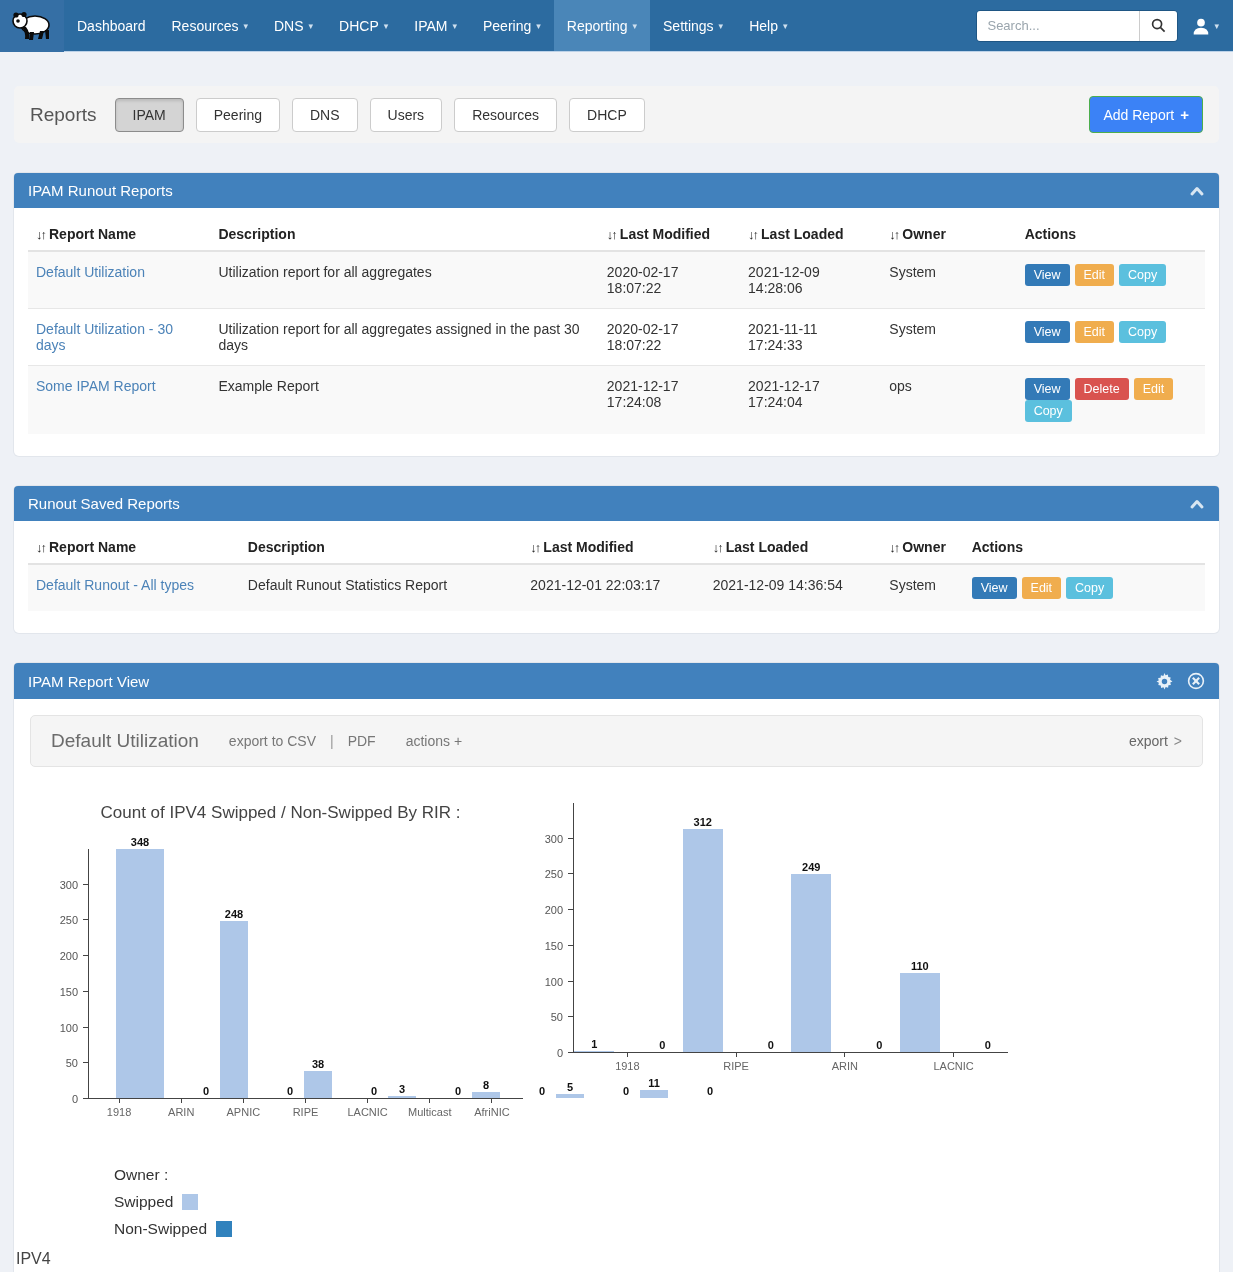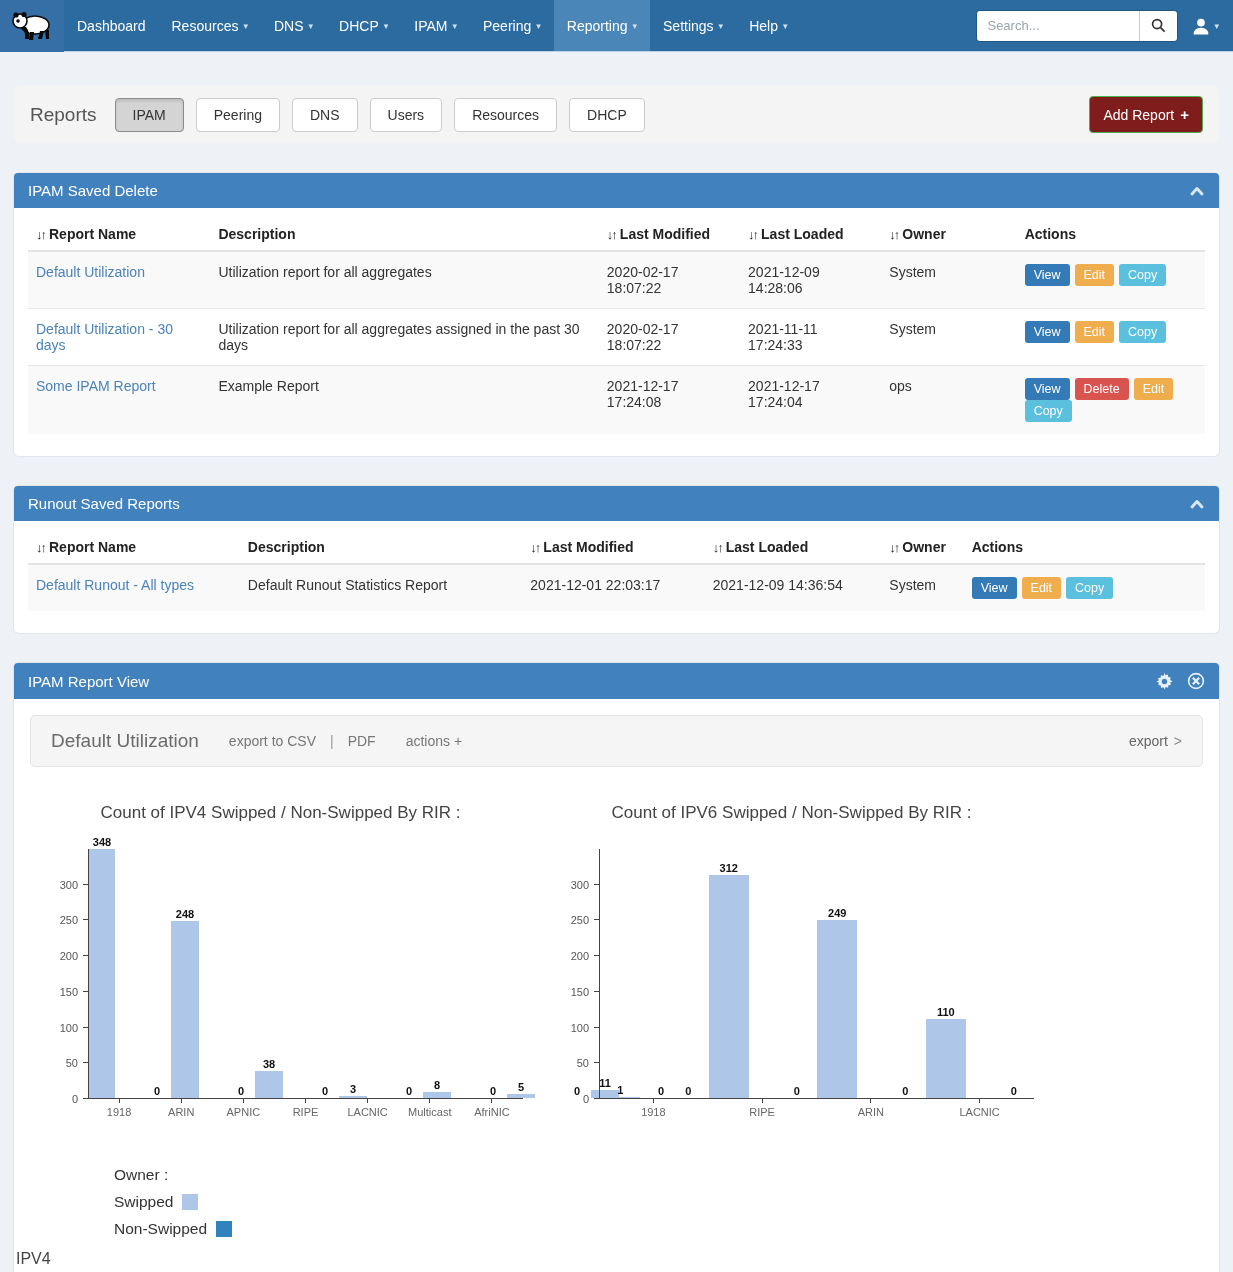--- a/index.html
+++ b/index.html
@@ -22,21 +22,21 @@
   .user-caret { font-size:9px; margin-left:4px; color:#cfe0ef; }
 
   
   .content { padding:0 14px; }
 
   
   .reports-bar { margin-top:34px; background:#f4f4f4; border-radius:5px; padding:10px 16px; display:flex; align-items:center; }
   .reports-title { font-size:19px; color:#555; margin-right:18px; }
   .tab-btn { background:#fff; border:1px solid #ccc; border-radius:4px; padding:8px 17px; font-size:14px; color:#333; margin-right:12px; cursor:pointer; }
   .tab-btn.active { background:#d4d4d4; border-color:#8c8c8c; box-shadow:inset 0 2px 3px rgba(0,0,0,.12); }
-  .btn-add { margin-left:auto; background:#7f1d1d; border:1px solid #4cae4c; color:#fff; border-radius:4px; padding:9px 13px; font-size:14px; cursor:pointer; }
+  .btn-add { margin-left:auto; background:#3b82f6; border:1px solid #4cae4c; color:#fff; border-radius:4px; padding:9px 13px; font-size:14px; cursor:pointer; }
   .btn-add .plus { font-weight:bold; margin-left:6px; font-size:15px; }
 
   
   .panel { margin-top:30px; background:#fff; border-radius:5px; box-shadow:0 0 0 1px #e2e6ec; }
   .panel-head { background:#4181bd; color:#fff; border-radius:4px 4px 0 0; padding:9px 14px; font-size:15px; display:flex; align-items:center; }
   .panel-head .icons { margin-left:auto; display:flex; align-items:center; gap:14px; }
   .head-icon { cursor:pointer; display:flex; align-items:center; }
   .panel-body { padding:8px 14px 22px 14px; }
 
   
@@ -57,21 +57,21 @@
 
   
   .toolbar { margin:16px 16px 0 16px; background:#f5f5f5; border:1px solid #e4e4e4; border-radius:5px; padding:14px 20px; display:flex; align-items:center; }
   .rv-report-name { font-size:19px; color:#6b6b6b; margin-right:30px; }
   .tb-link { color:#777; font-size:14px; margin-right:14px; cursor:pointer; }
   .tb-sep { color:#999; margin-right:14px; }
   .tb-filter { margin-left:auto; color:#666; cursor:pointer; font-size:14px; }
   .tb-filter .chev { margin-left:6px; color:#888; }
 
   
-  .charts-row { display:flex; gap:26px; padding:36px 0 0 24px; }
+  .charts-row { display:flex; padding:36px 0 0 24px; }
   .chart { width:485px; }
   .chart-title { text-align:center; font-size:17px; color:#444; margin-bottom:26px; }
   .plot-wrap { position:relative; padding-left:50px; }
   .plot { position:relative; height:250px; border-left:1px solid #444; border-bottom:1px solid #444; display:flex; align-items:flex-end; }
   .ytick-label { position:absolute; left:0; width:40px; text-align:right; font-size:11px; color:#555; }
   .ytick-dash { position:absolute; left:45px; width:5px; height:1px; background:#444; }
   .cat-group { flex:1; display:flex; justify-content:center; align-items:flex-end; gap:28px; height:100%; }
   .bar-cell { display:flex; flex-direction:column; align-items:center; justify-content:flex-end; }
   .bar-value { font-size:11px; font-weight:bold; color:#111; margin-bottom:1px; }
   .bar-rect { width:100%; }
@@ -165,21 +165,21 @@
   <div class="reports-bar">
     <span class="reports-title">Reports</span>
     <span id="report-tabs"><button class="tab-btn active">IPAM</button><button class="tab-btn">Peering</button><button class="tab-btn">DNS</button><button class="tab-btn">Users</button><button class="tab-btn">Resources</button><button class="tab-btn">DHCP</button></span>
     <button class="btn-add">
       <span>Add Report</span><span class="plus">+</span>
     </button>
   </div>
 
   <div class="panel">
     <div class="panel-head">
-      <span>IPAM Saved Delete</span>
+      <span>IPAM Runout Reports</span>
       <span class="icons">
         <span class="head-icon">
           <svg width="16" height="12" viewBox="0 0 16 12">
               <polyline points="3,9 8,3.5 13,9" fill="none" stroke="#d8e6f2" stroke-width="3" stroke-linecap="round" stroke-linejoin="round"></polyline>
             </svg>
         </span>
       </span>
     </div>
     <div class="panel-body">
       <table class="rpt" id="ipam-table">
@@ -320,21 +320,21 @@
             <span class="ytick-label" style="bottom: 101.143px;">150</span>
             <span class="ytick-dash" style="bottom: 107.143px;"></span>
             <span class="ytick-label" style="bottom: 136.857px;">200</span>
             <span class="ytick-dash" style="bottom: 142.857px;"></span>
             <span class="ytick-label" style="bottom: 172.571px;">250</span>
             <span class="ytick-dash" style="bottom: 178.571px;"></span>
             <span class="ytick-label" style="bottom: 208.286px;">300</span>
             <span class="ytick-dash" style="bottom: 214.286px;"></span>
             <div class="plot">
               <div class="cat-group">
-                <div class="bar-cell" style="width: 26px;">
+                <div class="bar-cell" style="width: 48px; margin-left: 27px;">
                   <div class="bar-value">348</div>
                   <div class="bar-rect" style="height: 248.571px; background: rgb(174, 199, 232);"></div>
                 </div>
                 <div class="bar-cell" style="width: 28px;">
                   <div class="bar-value">0</div>
                   <div class="bar-rect" style="height: 0px; background: rgb(49, 130, 189);"></div>
                 </div>
               </div>
               <div class="cat-group">
                 <div class="bar-cell" style="width: 28px;">
@@ -423,21 +423,20 @@
               <div class="xtick"></div>
               <div class="xlabel-text">Multicast</div>
             </div>
             <div class="xlabel-cell">
               <div class="xtick"></div>
               <div class="xlabel-text">AfriNIC</div>
             </div>
           </div>
         </div>
         <div class="chart">
-          <div class="chart-title">Count of IPV6 Swipped / Non-Swipped By RIR :</div>
           <div class="plot-wrap">
             <span class="ytick-label" style="bottom: -6px;">0</span>
             <span class="ytick-dash" style="bottom: 0px;"></span>
             <span class="ytick-label" style="bottom: 29.7143px;">50</span>
             <span class="ytick-dash" style="bottom: 35.7143px;"></span>
             <span class="ytick-label" style="bottom: 65.4286px;">100</span>
             <span class="ytick-dash" style="bottom: 71.4286px;"></span>
             <span class="ytick-label" style="bottom: 101.143px;">150</span>
             <span class="ytick-dash" style="bottom: 107.143px;"></span>
             <span class="ytick-label" style="bottom: 136.857px;">200</span>

